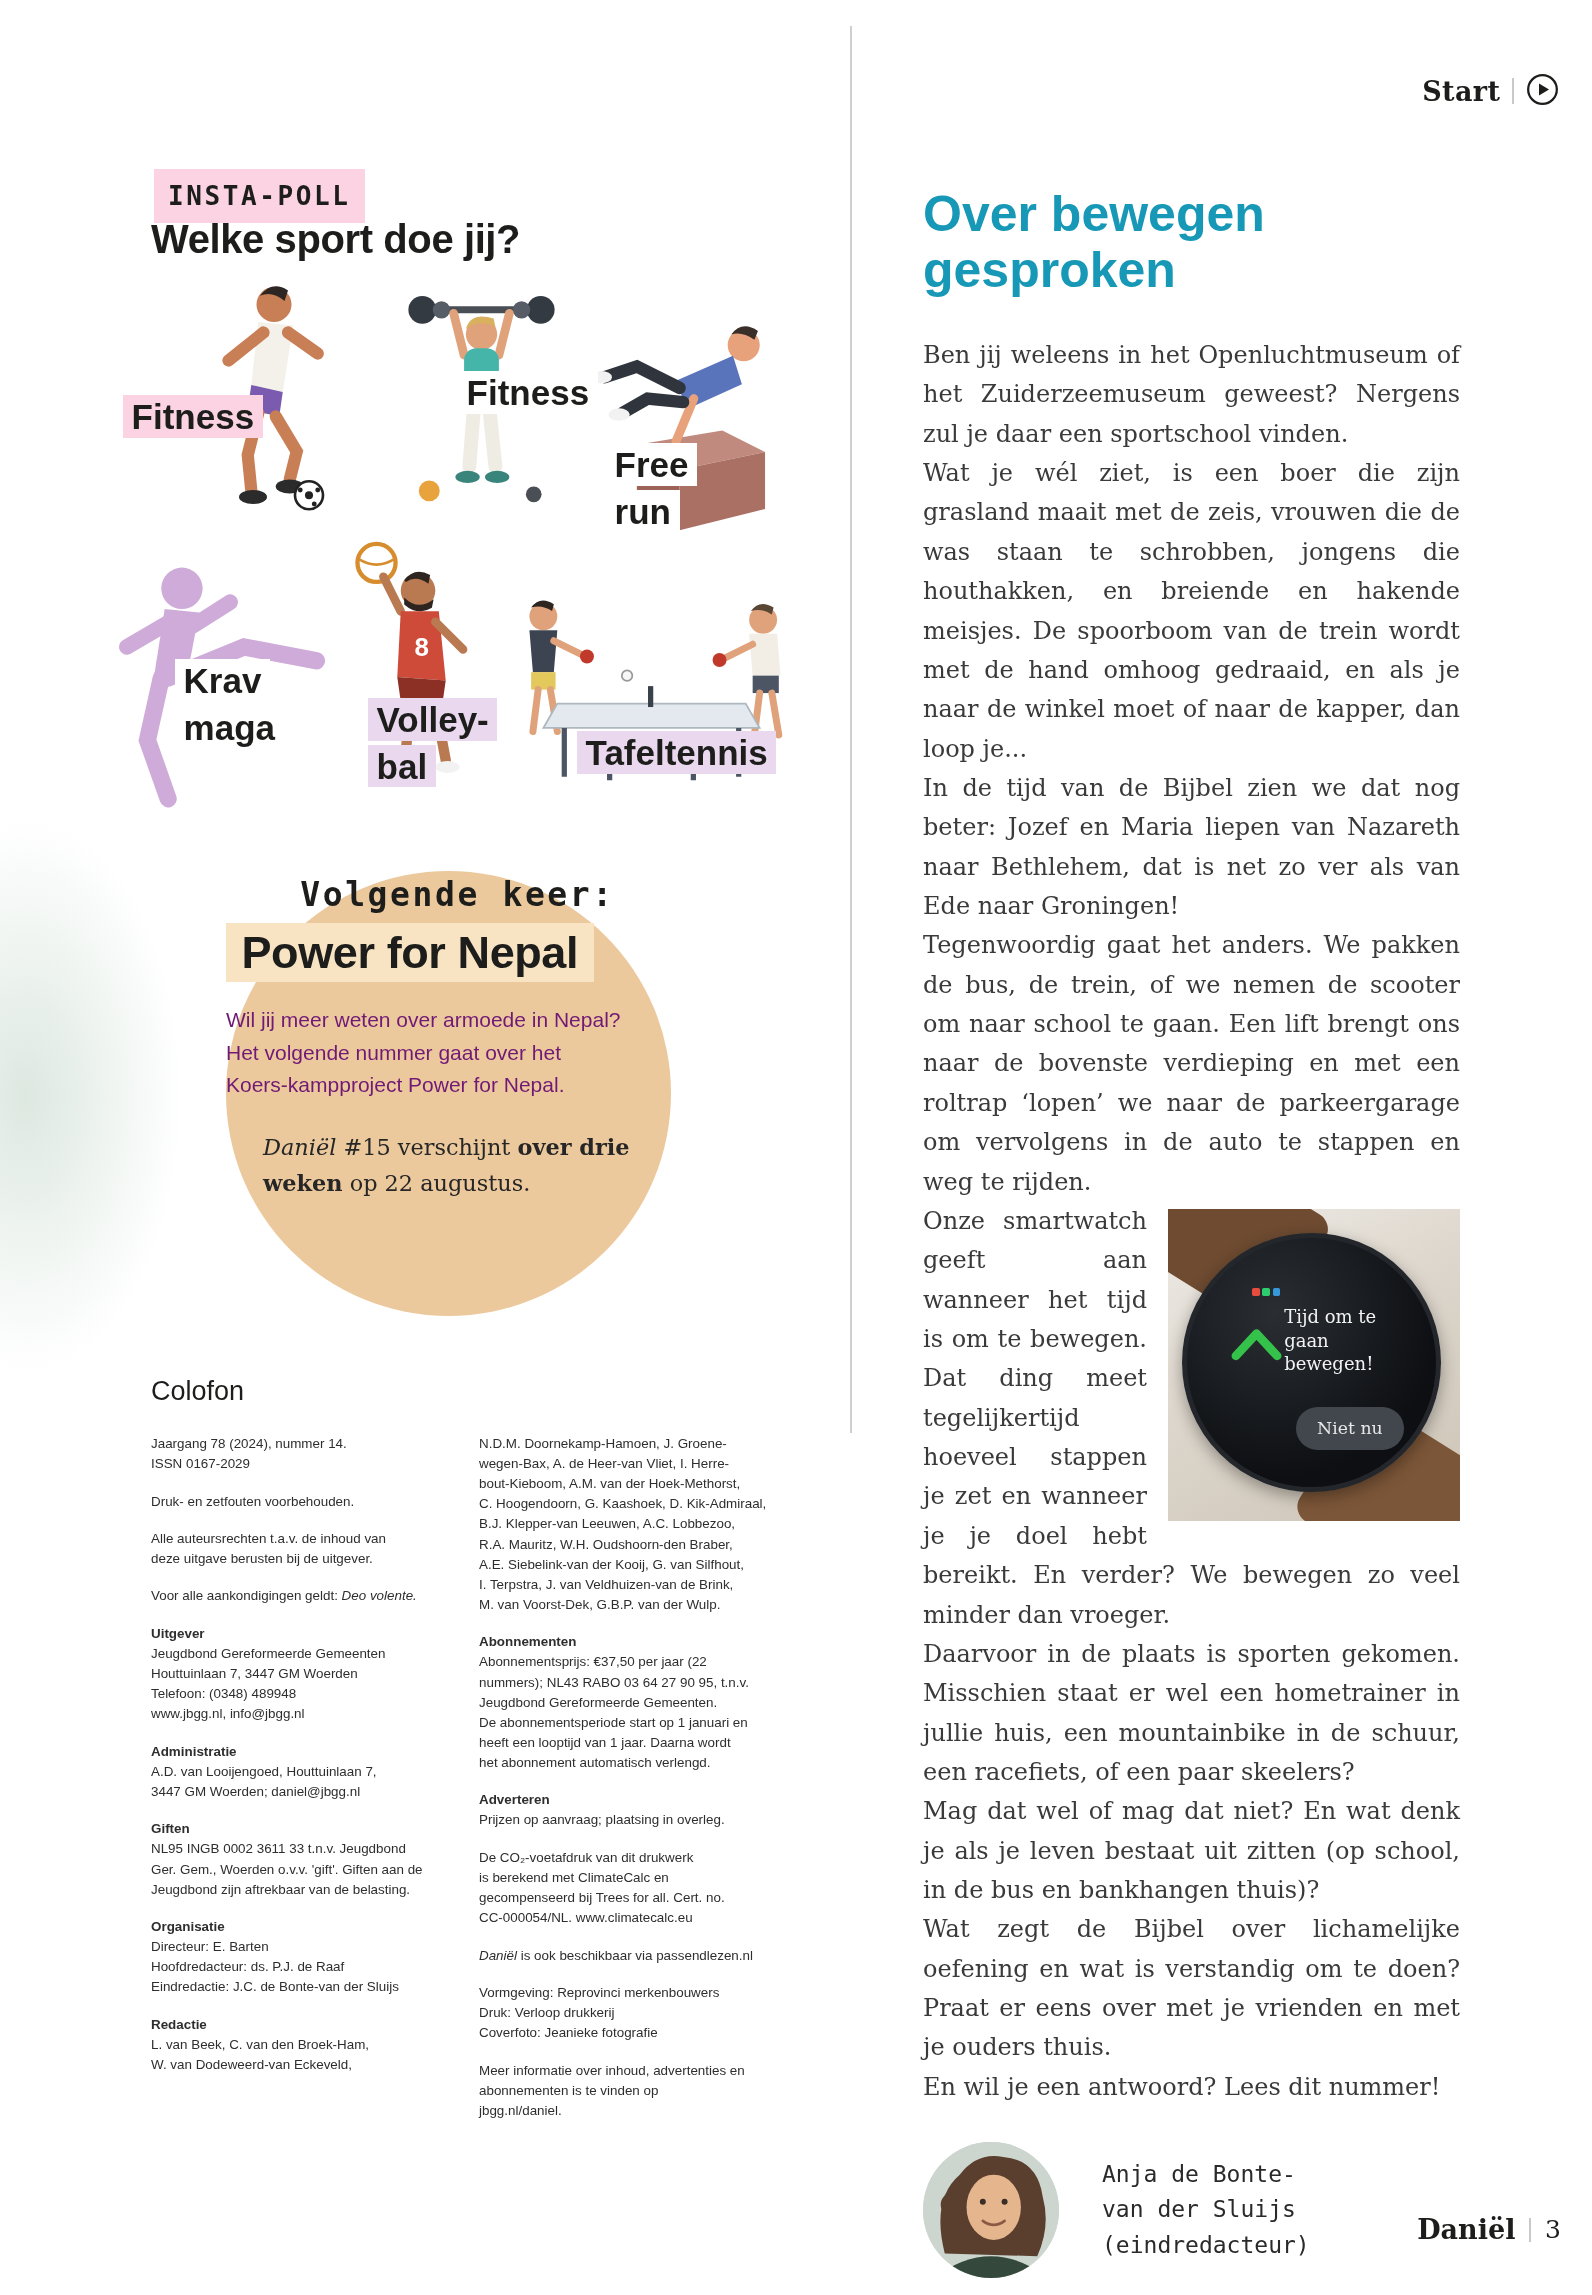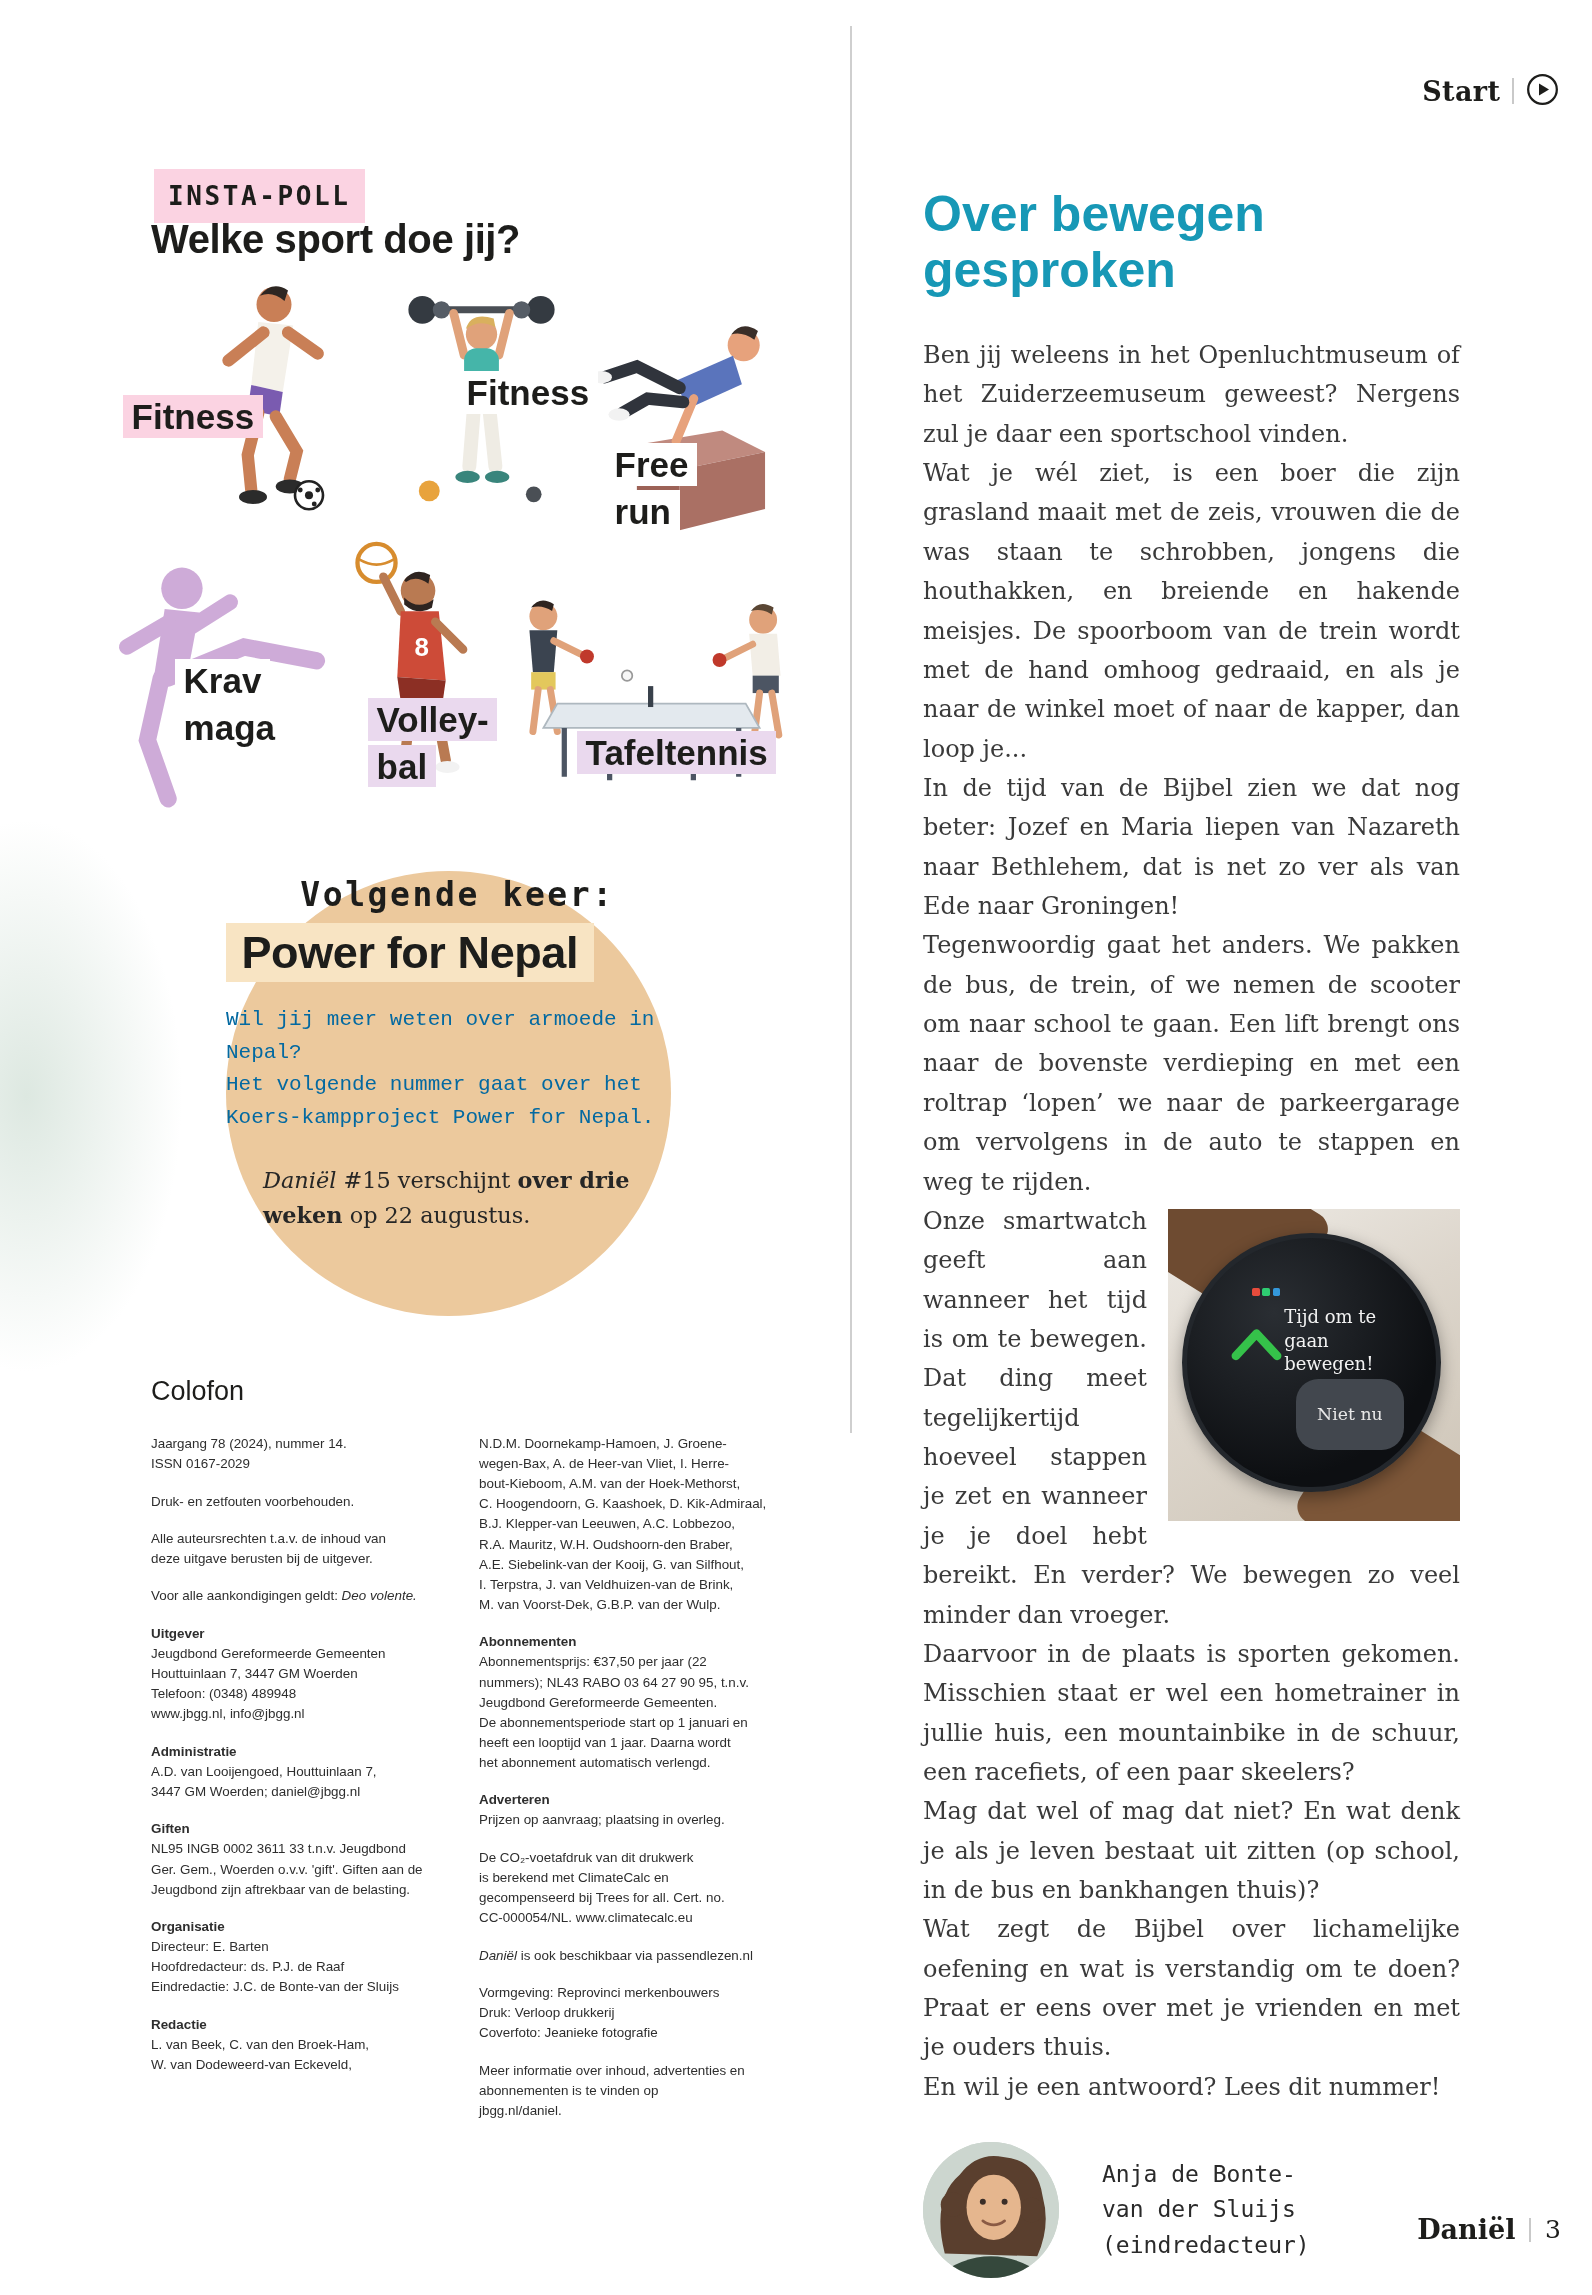--- a/index.html
+++ b/index.html
@@ -59,21 +59,21 @@
   .next-circle {
     position:absolute; left:226px; top:871px; width:445px; height:445px;
     border-radius:50%; background:#ecc99d; text-align:left; z-index:1; padding-top:52px;
   }
   .nepal-title {
     display:inline-block; background:#f8e4c3; padding:3.5px 15.5px;
     font-size:45px; font-weight:900; letter-spacing:-0.4px;
   }
   .nepal-body {
     margin:22.4px auto 0; width:445px; font-size:21px; line-height:1.55;
-    color:#0369a1; white-space:pre-line; font-family:Liberation Mono, monospace;
+    color:#701a75; white-space:pre-line; font-family:Liberation Sans, sans-serif;
   }
   .nepal-release {
     margin:28px auto 0; width:371px; font-size:22.4px; line-height:1.6;
     color:#262626; font-family:"DejaVu Serif",serif;
   }
 
   
   .colofon-title { position:absolute; left:151px; top:1376px; font-size:27px; font-weight:400; }
   .colofon-cols  { position:absolute; left:151px; top:1434px; display:flex; gap:30px; }
   .ccol  { font-size:13.4px; line-height:1.5; color:#2e2e2e; }
@@ -116,21 +116,21 @@
   }
   .watch-appicon { position:absolute; left:26%; top:20%; display:flex; gap:2.6px; }
   .watch-appicon i { width:7.8px; height:7.8px; border-radius:1.7px; display:block; }
   .watch-chevron { position:absolute; left:17%; top:34%; }
   .watch-text {
     position:absolute; right:7%; top:27%; width:54%; color:#f2f2f2;
     font-size:18px; line-height:1.3; white-space:pre-line; text-align:left;
   }
   .watch-btn {
     position:absolute; right:13%; bottom:15%; background:#42474e; color:#e8e8e8;
-    font-size:17.3px; padding:21px 21px; border-radius:22.4px;
+    font-size:17.3px; padding:7px 21px; border-radius:22.4px;
   }
 
   
   .author { display:flex; align-items:center; gap:43px; margin-top:35px; clear:both; text-align:left; }
   .author-photo { width:136px; height:136px; border-radius:50%; overflow:hidden; flex:none; background:#ccd6cf; }
   .author-name {
     font-family:"DejaVu Sans Mono",monospace; font-size:23px; line-height:1.55;
     white-space:pre-line; color:#2a2a2a;
   }
 

